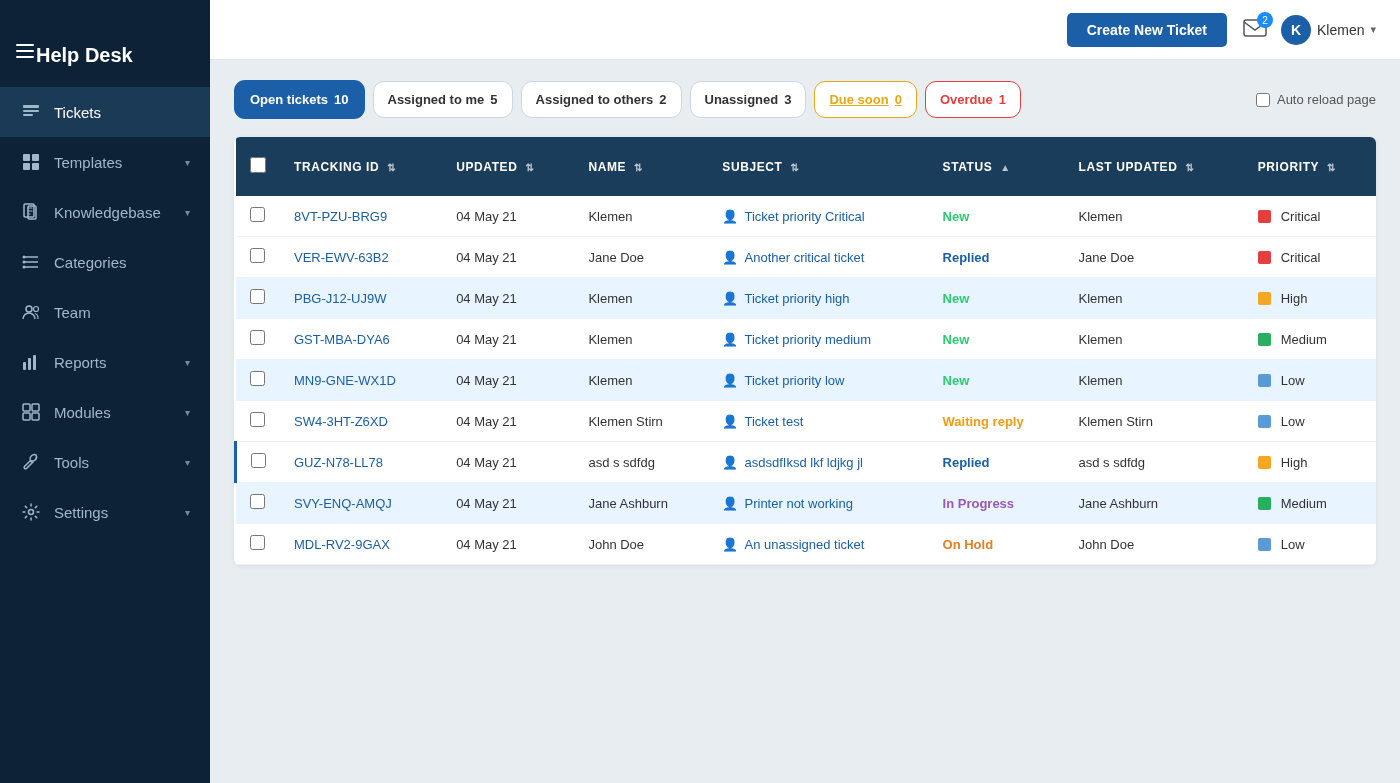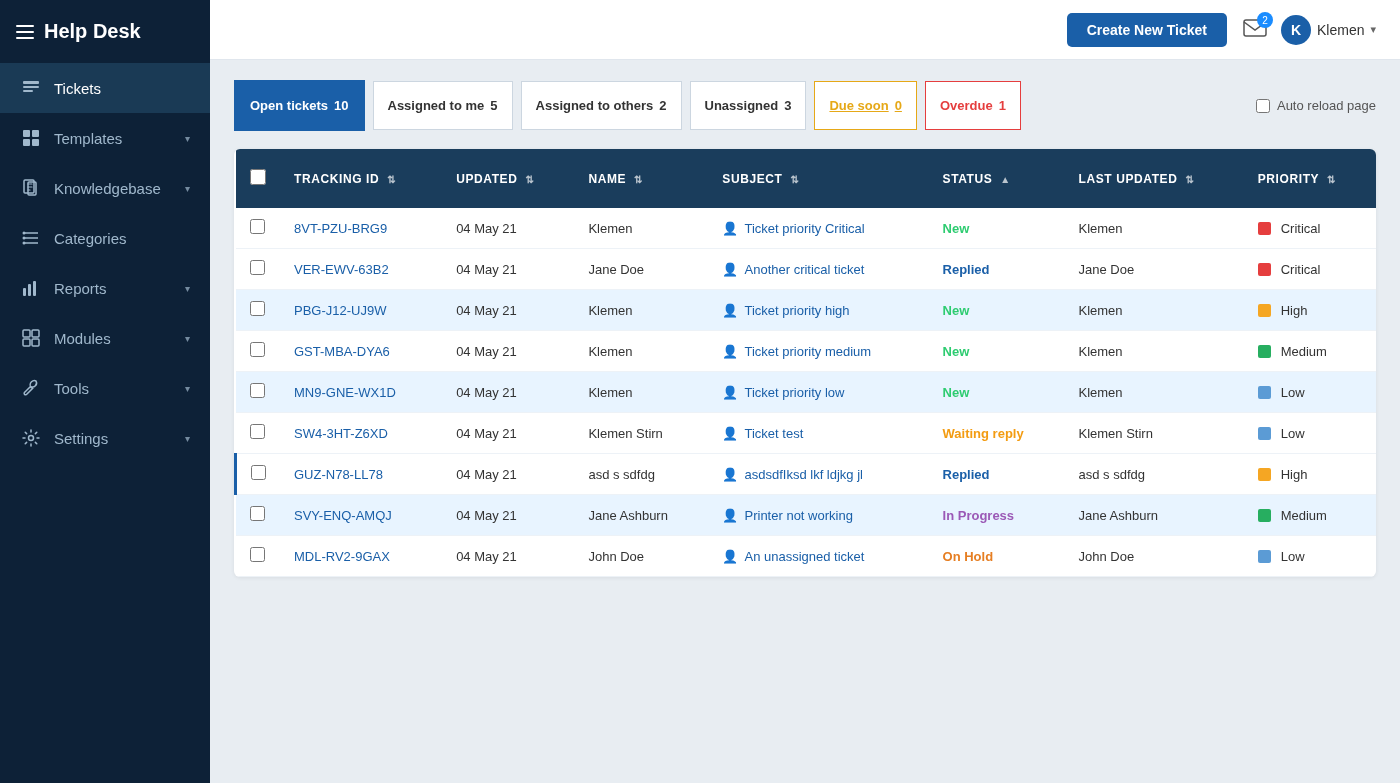--- a/index.html
+++ b/index.html
@@ -2,21 +2,21 @@
 <html><head>
   <meta charset="utf-8">
   <style>
     * { box-sizing: border-box; margin: 0; padding: 0; }
     body { font-family: 'Segoe UI', Arial, sans-serif; background: #e8edf2; font-size: 14px; }
 
     .app-shell { display: flex; height: 783px; width: 1400px; overflow: hidden; }
 
     
     .sidebar { width: 210px; background: #0d2137; color: #a0b8cc; flex-shrink: 0; display: flex; flex-direction: column; }
-    .sidebar-header { display: flex; align-items: center; gap: 10px; padding: 20px 16px; color: #fff; font-size: 20px; font-weight: 700; }
+    .sidebar-header { display: flex; align-items: flex-start; gap: 2px; padding: 20px 16px; color: #fff; font-size: 20px; font-weight: 700; margin-top: 24px; }
     .sidebar-header .hamburger { display: flex; flex-direction: column; gap: 4px; cursor: pointer; }
     .sidebar-header .hamburger span { display: block; width: 18px; height: 2px; background: #fff; border-radius: 2px; }
     .sidebar-nav { flex: 1; }
     .nav-item { display: flex; align-items: center; gap: 12px; padding: 14px 20px; cursor: pointer; color: #a0b8cc; font-size: 15px; position: relative; }
     .nav-item.active { background: #1a3a55; color: #fff; }
     .nav-item .nav-arrow { margin-left: auto; font-size: 10px; opacity: 0.7; }
     .nav-icon { width: 22px; height: 22px; display: flex; align-items: center; justify-content: center; flex-shrink: 0; }
 
     
     .main { flex: 1; display: flex; flex-direction: column; overflow: hidden; }
@@ -29,21 +29,21 @@
     .mail-badge { position: absolute; top: -6px; right: -6px; background: #1a8cff; color: #fff; border-radius: 50%; width: 16px; height: 16px; font-size: 10px; display: flex; align-items: center; justify-content: center; }
     .user-badge { width: 30px; height: 30px; background: #1a5fa8; border-radius: 50%; color: #fff; display: flex; align-items: center; justify-content: center; font-weight: 700; font-size: 14px; }
     .user-info { display: flex; align-items: center; gap: 6px; cursor: pointer; font-size: 14px; color: #333; }
     .topbar-spacer { flex: 1; }
 
     
     .content { flex: 1; padding: 20px 24px; overflow-y: auto; }
 
     
     .filter-bar { display: flex; align-items: center; gap: 8px; margin-bottom: 18px; flex-wrap: wrap; }
-    .filter-btn { border-radius: 0; padding: 16px 14px; font-size: 13px; font-weight: 600; cursor: pointer; display: flex; align-items: center; gap: 6px; }
+    .filter-btn { border-radius: 11px; padding: 10px 14px; font-size: 13px; font-weight: 600; cursor: pointer; display: flex; align-items: center; gap: 6px; }
     .filter-btn.active-filter { background: #1a5fa8; color: #fff; border: 2px solid #1a5fa8; }
     .filter-btn.outline { background: #fff; color: #333; border: 1.5px solid #ccd6e0; }
     .filter-btn.due-soon { background: #fff; color: #e6a817; border: 1.5px solid #e6a817; text-decoration: underline; }
     .filter-btn.overdue { background: #fff; color: #e53e3e; border: 1.5px solid #e53e3e; }
     .filter-badge { font-size: 13px; font-weight: 700; }
     .auto-reload { margin-left: auto; display: flex; align-items: center; gap: 7px; font-size: 13px; color: #555; padding-left: 48px; }
     .auto-reload input { width: 14px; height: 14px; }
 
     
     .table-card { background: #fff; border-radius: 6px; overflow: hidden; box-shadow: 0 1px 4px rgba(0,0,0,0.07); }
@@ -129,20 +129,31 @@
             <line x1="3" y1="10" x2="17" y2="10" stroke="#a0b8cc" stroke-width="1.5"></line>
             <line x1="3" y1="15" x2="17" y2="15" stroke="#a0b8cc" stroke-width="1.5"></line>
             <circle cx="3" cy="5" r="1.5" fill="#a0b8cc"></circle>
             <circle cx="3" cy="10" r="1.5" fill="#a0b8cc"></circle>
             <circle cx="3" cy="15" r="1.5" fill="#a0b8cc"></circle>
           </svg>
         </span>
         <span>Categories</span>
       </div>
 
+      <div class="nav-item">
+        <span class="nav-icon">
+          <svg width="20" height="20" viewBox="0 0 20 20" fill="none">
+            <circle cx="8" cy="7" r="3" fill="none" stroke="#a0b8cc" stroke-width="1.5"></circle>
+            <path d="M2 17c0-3.314 2.686-6 6-6s6 2.686 6 6" stroke="#a0b8cc" stroke-width="1.5" fill="none"></path>
+            <circle cx="15" cy="7" r="2.5" fill="none" stroke="#a0b8cc" stroke-width="1.2"></circle>
+            <path d="M17 17c0-2.761-1.343-5-3-5.5" stroke="#a0b8cc" stroke-width="1.2" fill="none"></path>
+          </svg>
+        </span>
+        <span>Team</span>
+      </div>
 
       <div class="nav-item">
         <span class="nav-icon">
           <svg width="20" height="20" viewBox="0 0 20 20" fill="none">
             <rect x="2" y="10" width="3" height="8" rx="1" fill="#a0b8cc"></rect>
             <rect x="7" y="6" width="3" height="12" rx="1" fill="#a0b8cc"></rect>
             <rect x="12" y="3" width="3" height="15" rx="1" fill="#a0b8cc"></rect>
           </svg>
         </span>
         <span>Reports</span>

